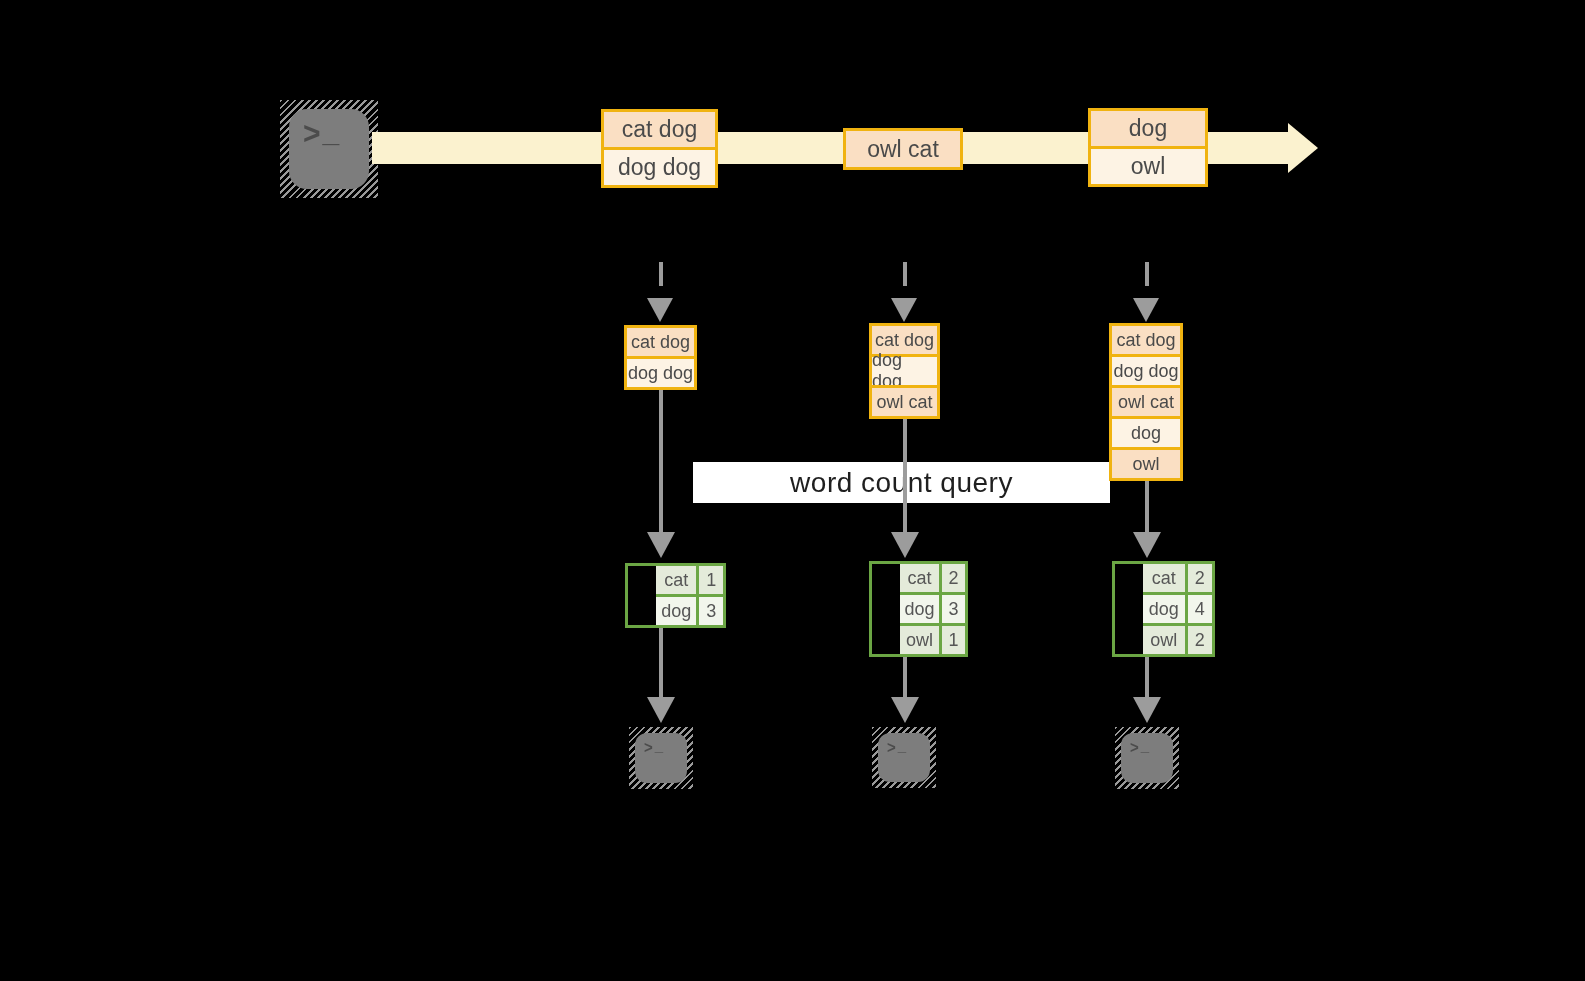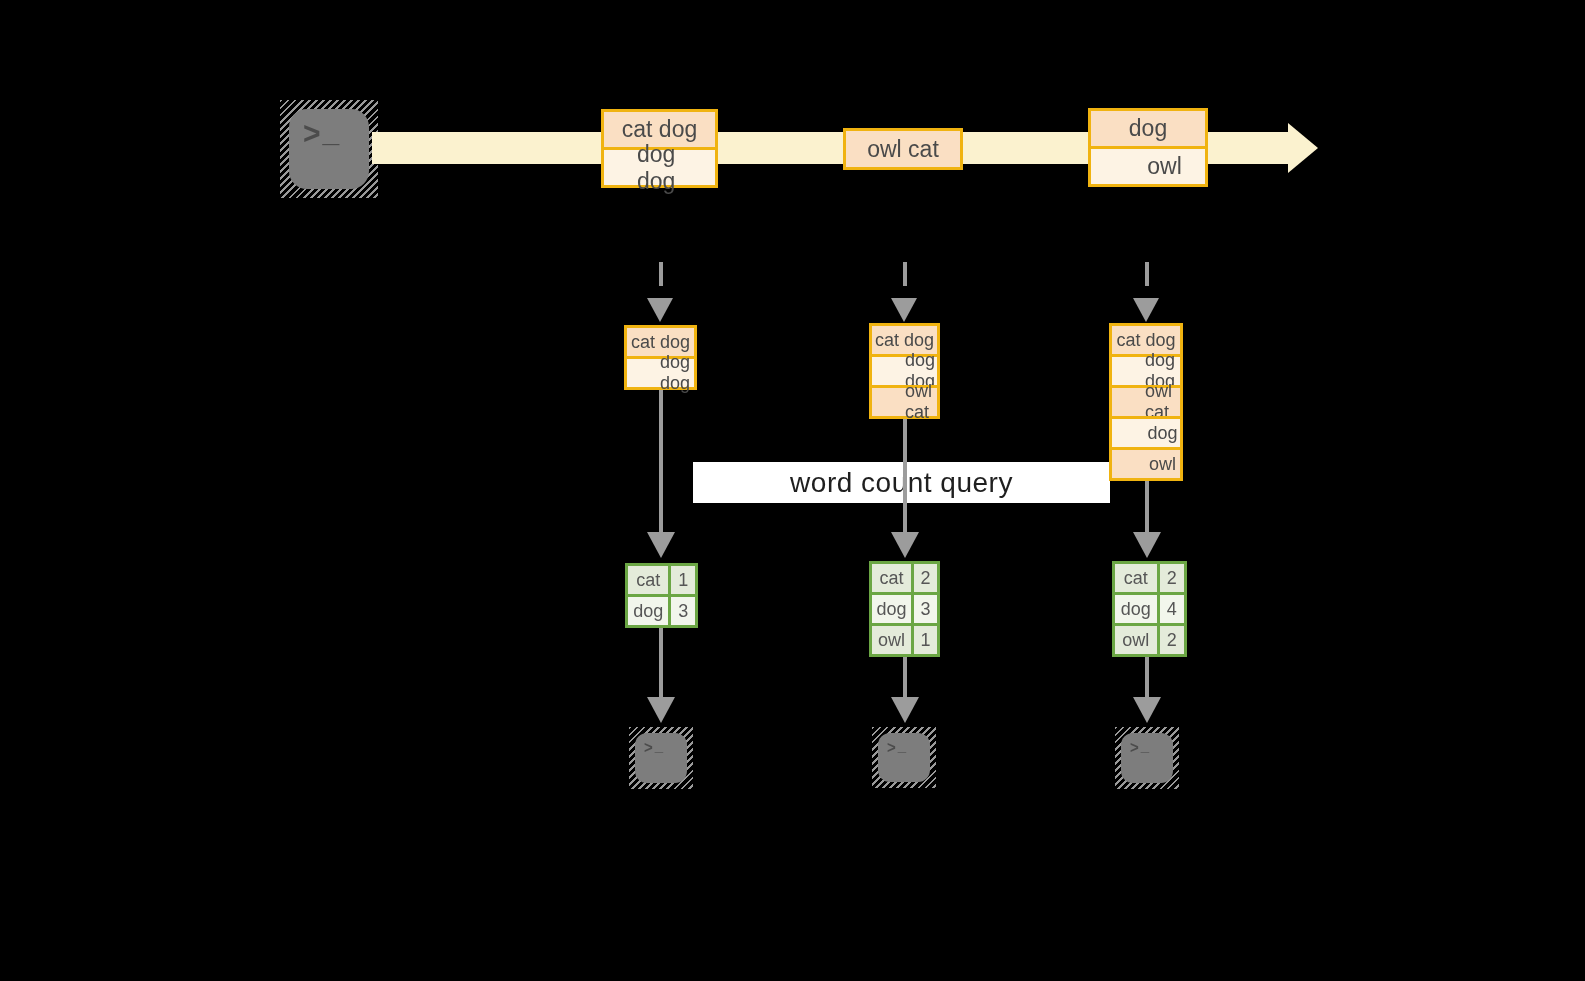--- a/index.html
+++ b/index.html
@@ -15,21 +15,21 @@
 
   
   .band{position:absolute;left:372px;top:132px;width:918px;height:32px;background:#FBF2CF;}
   .band-head{position:absolute;left:1288px;top:123px;width:0;height:0;
              border-top:25px solid transparent;border-bottom:25px solid transparent;
              border-left:30px solid #FBF2CF;}
 
   
   .obox{position:absolute;border:3px solid #F0B310;display:flex;flex-direction:column;}
   .orow{display:flex;align-items:center;justify-content:center;color:#4A4A4A;}
-  .orow + .orow{border-top:3px solid #F0B310;padding-left:33px;}
+  .orow + .orow{border-top:3px solid #F0B310;}
   .orow.peach{background:#FADFC3;}
   .orow.cream{background:#FDF3E4;}
   .stream-font{font-size:23px;}
   .accum-font{font-size:18px;}
   .stream .orow{height:35px;flex:none;}
   .sbox2 .orow{height:36px;}
   .accum .orow{height:28px;flex:none;}
 
   
   .vline{position:absolute;width:4px;background:#9C9C9C;}
@@ -40,21 +40,21 @@
   .head-down.sm{border-left-width:13px;border-right-width:13px;border-top-width:24px;}
 
   
   .query{position:absolute;left:693px;top:462px;width:417px;height:41px;background:#FFFFFF;
          display:flex;align-items:center;justify-content:center;z-index:1;}
   .query span{color:#1F1F1F;font-size:28px;font-weight:300;letter-spacing:0.5px;}
 
   .layer2{z-index:2;} .layer3{z-index:3;}
 
   
-  .gtable{position:absolute;border:3px solid #6BA644;display:flex;flex-direction:column;z-index:3;}
+  .gtable{position:absolute;border:3px solid #6BA644;display:flex;flex-direction:column;z-index:3;padding-left:28px;}
   .grow{display:flex;flex:none;height:28px;}
   .grow + .grow{border-top:3px solid #6BA644;}
   .gcell{display:flex;align-items:center;justify-content:center;color:#565656;font-size:18px;}
   .gword{flex:1.7;}
   .gnum{flex:1;border-left:3px solid #6BA644;}
   .grow.sage .gcell{background:#E4EBDA;}
   .grow.pale .gcell{background:#F2F6EC;}
 </style>
 </head>
 <body>

